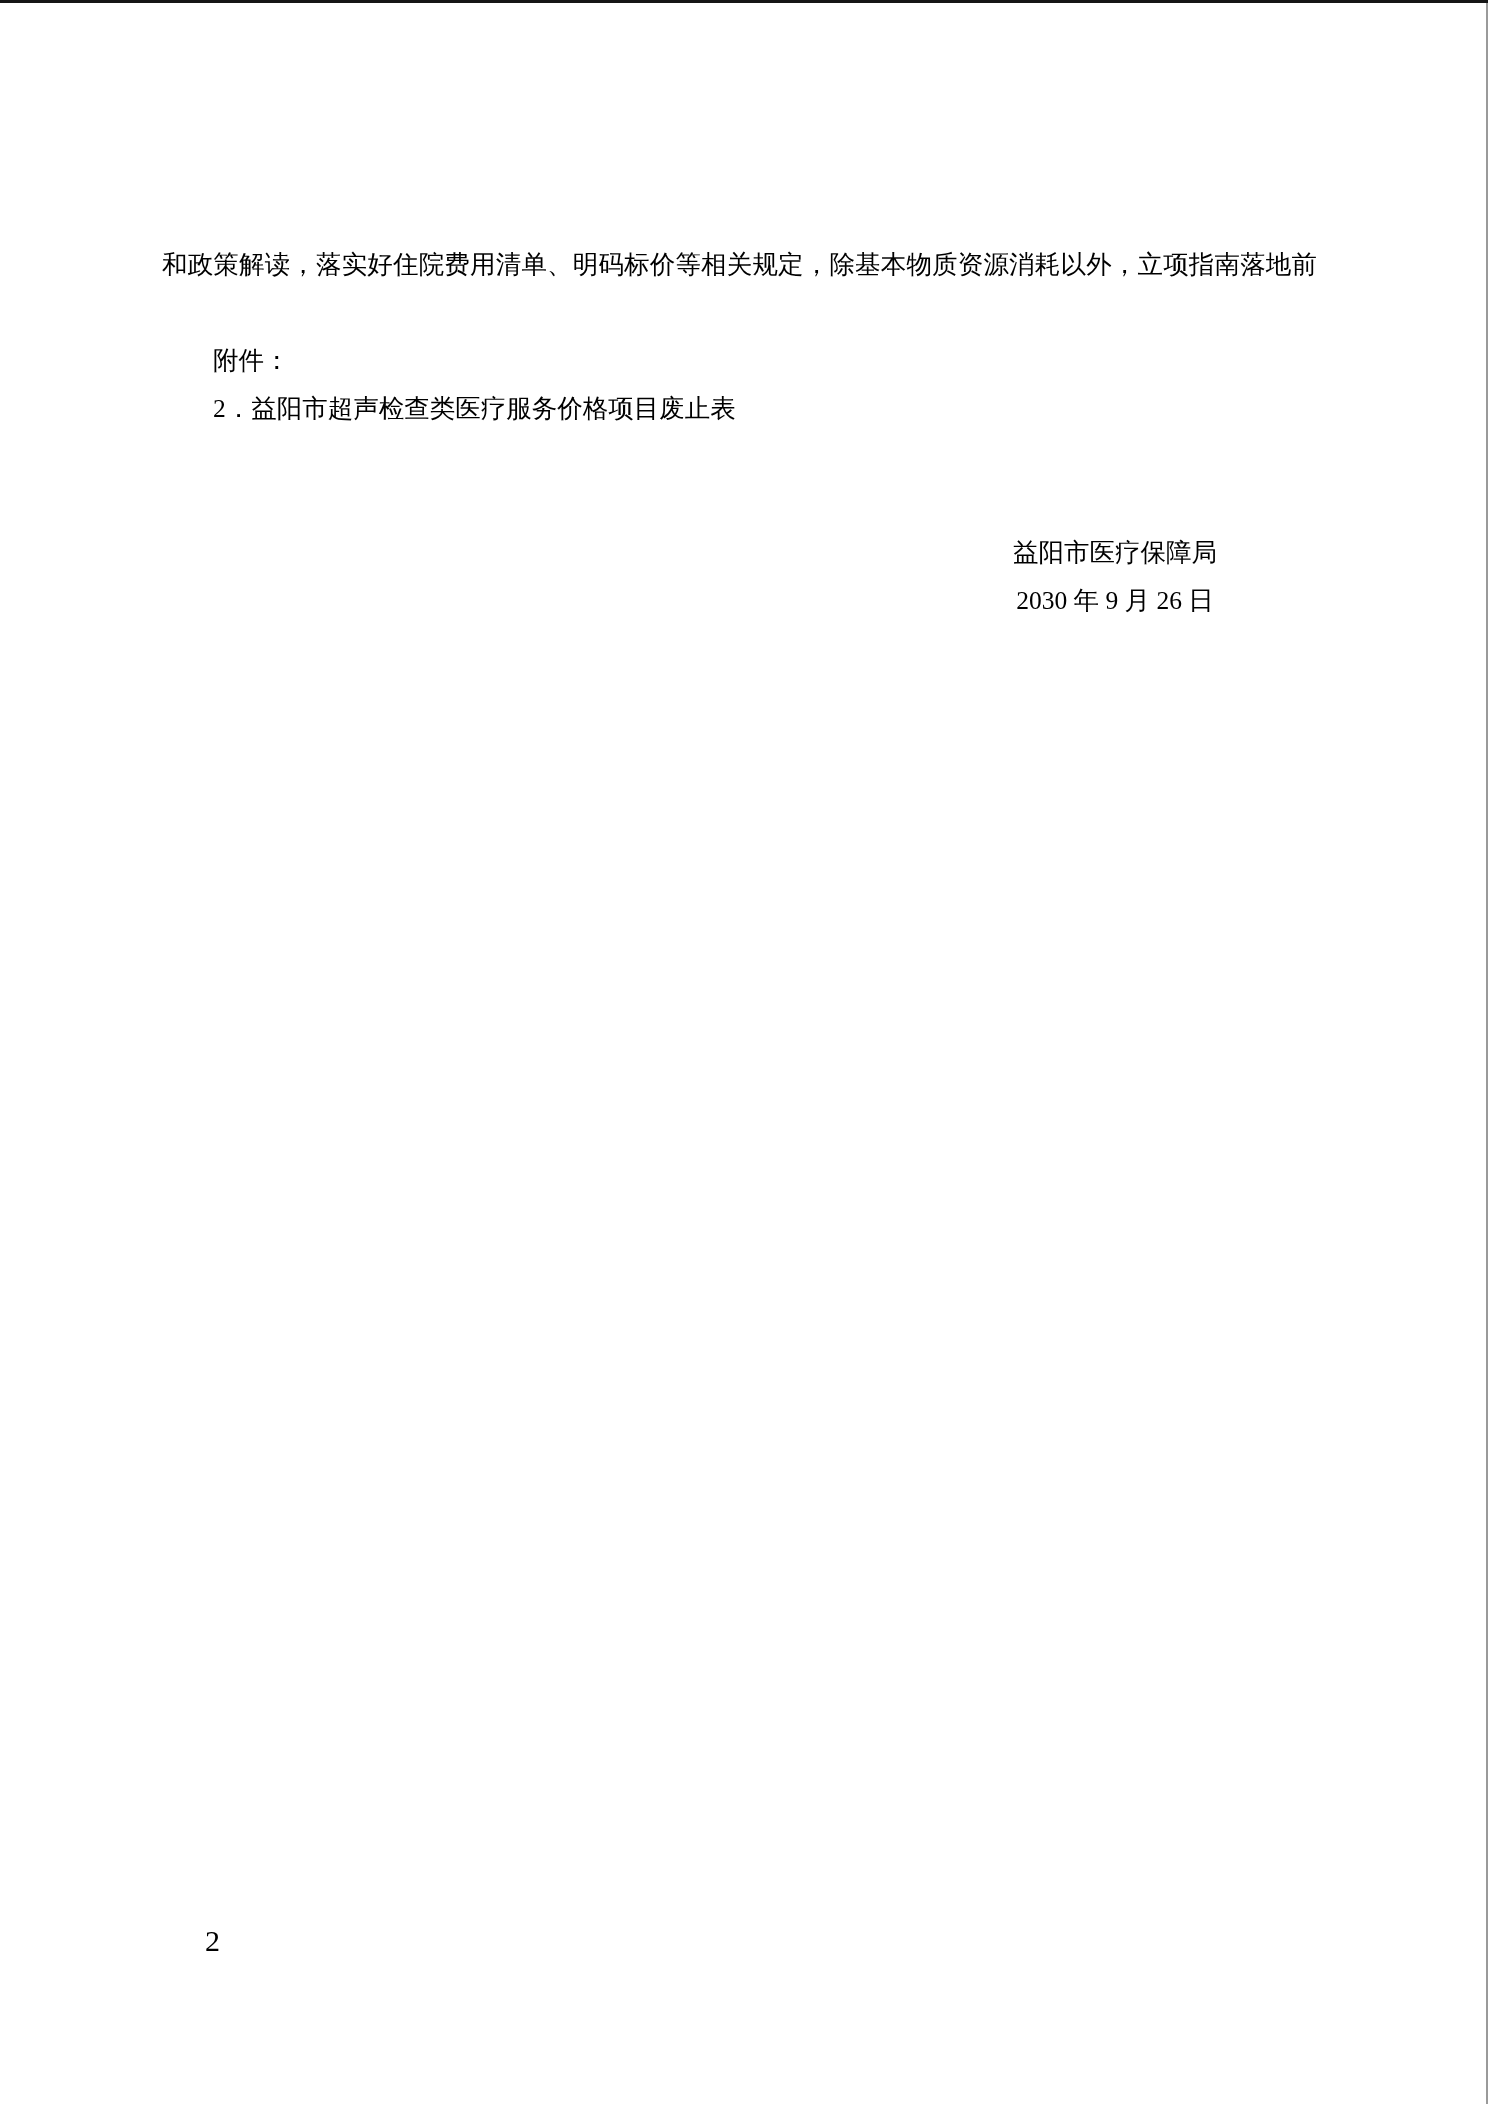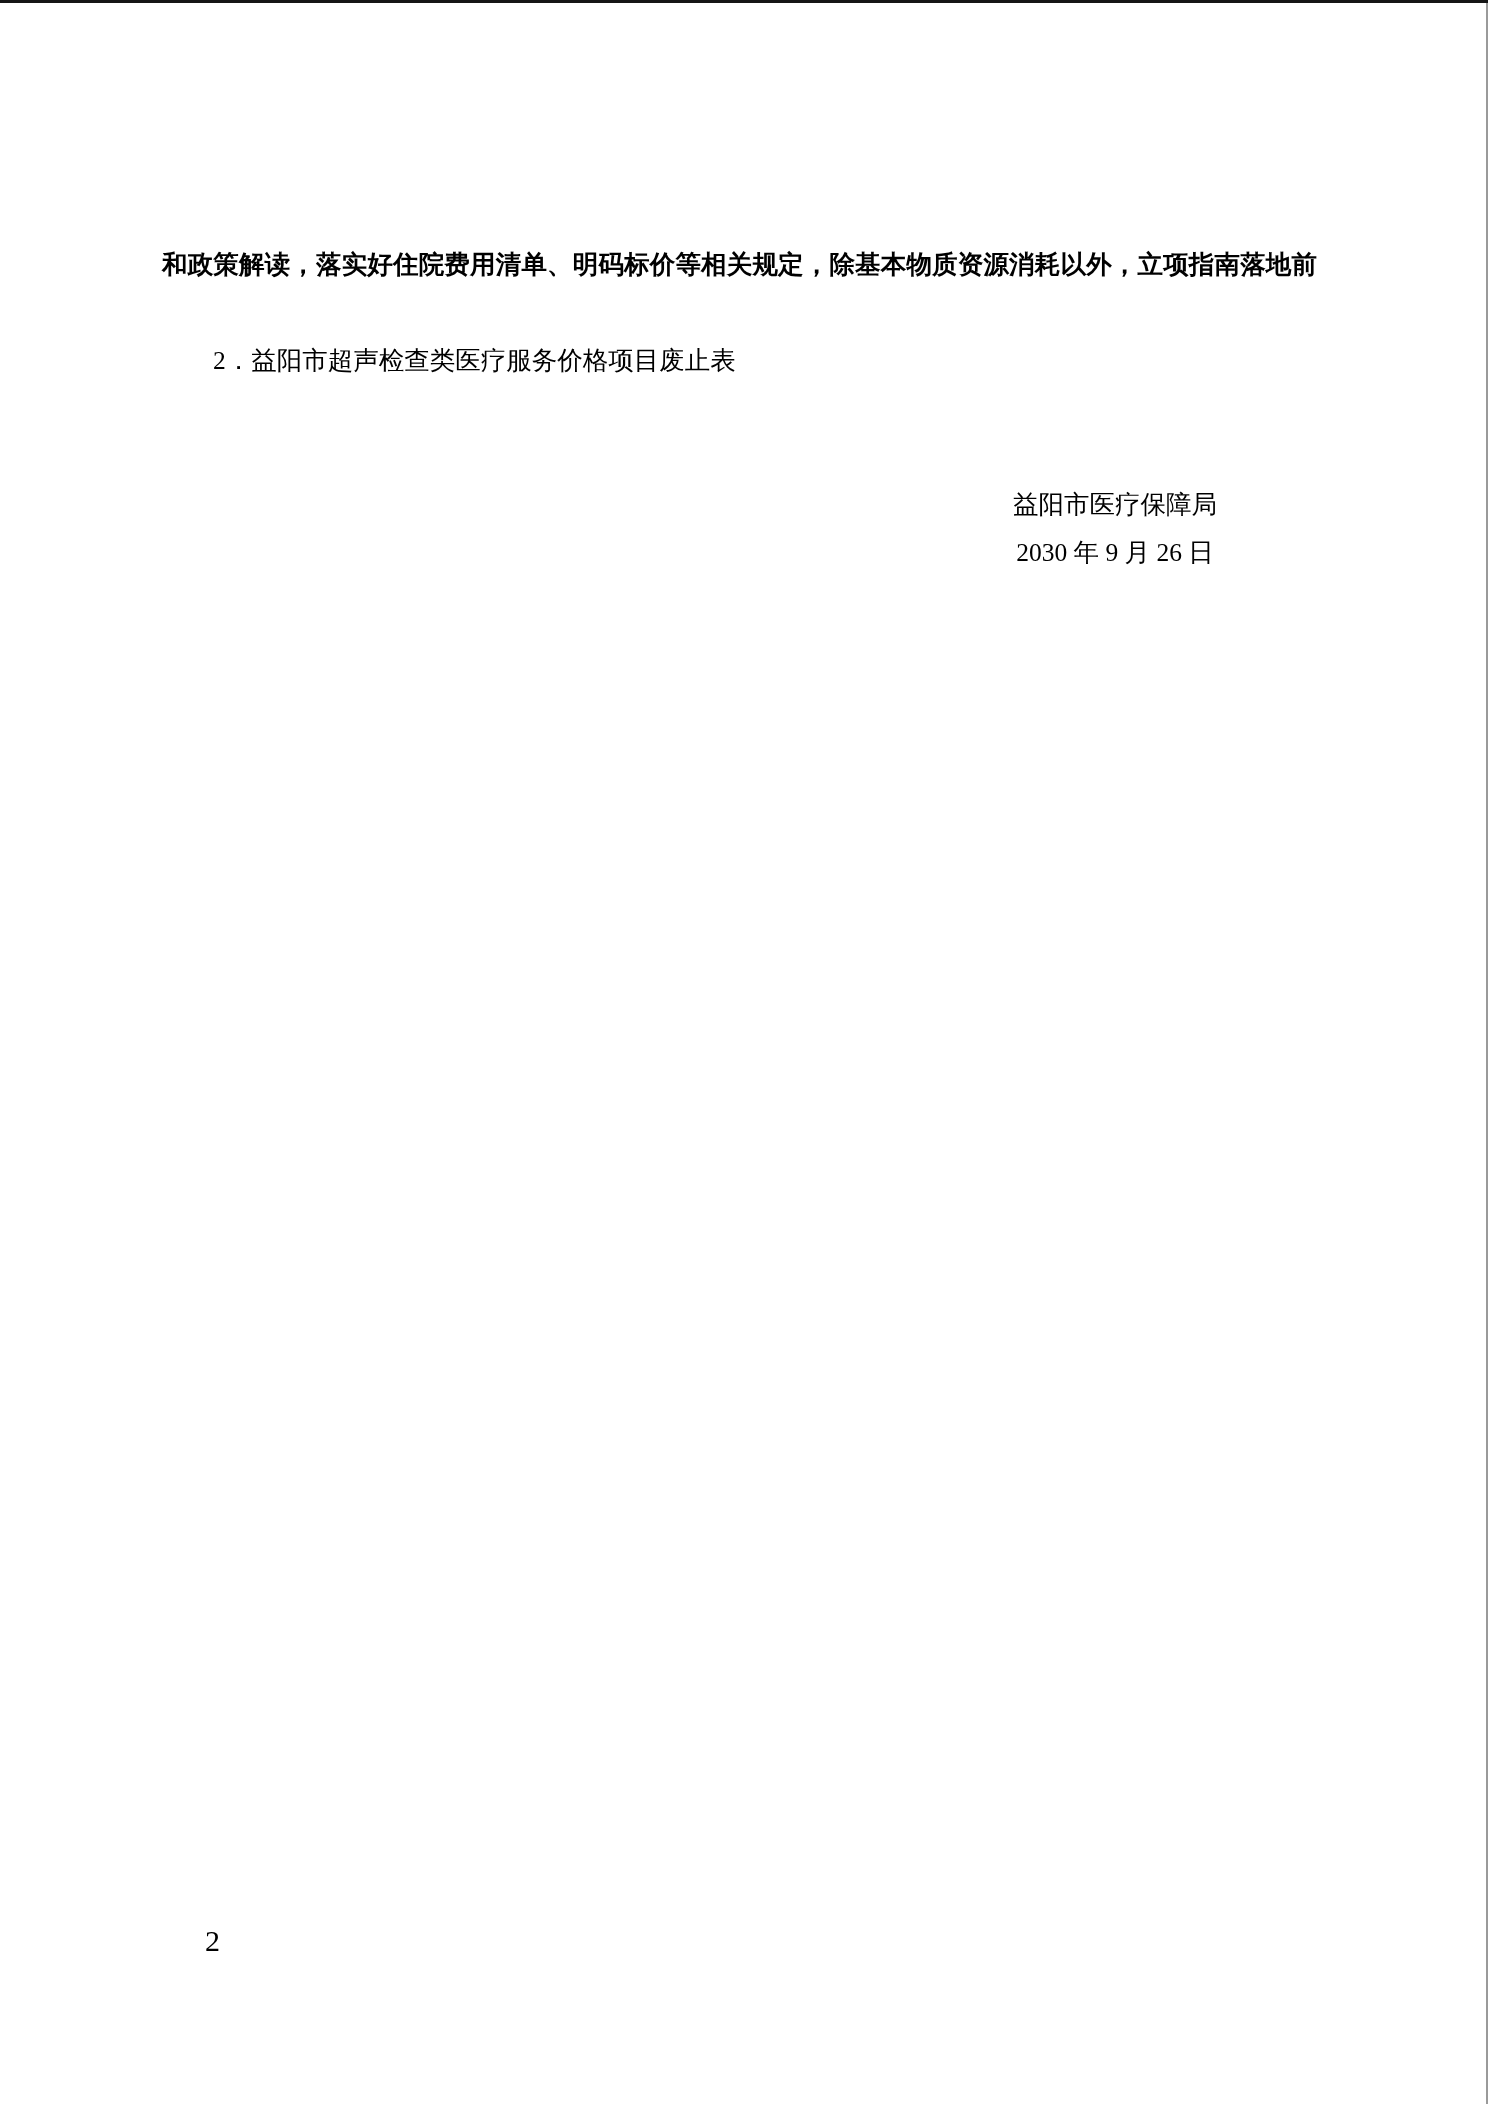--- a/index.html
+++ b/index.html
@@ -35,21 +35,20 @@
   }
   .line {
     font-size: 25.5px;
     line-height: 48px;
     height: 48px;
     letter-spacing: 0;
   }
   .stretch {
     text-align: justify;
     text-align-last: justify;
-    font-weight: bold;
   }
   .indent {
     text-indent: 2em;
   }
   .blank {
     height: 48px;
   }
   .blank2 {
     height: 96px;
   }
@@ -80,20 +79,21 @@
 
   <div class="content">
 
     <div class="line stretch">和政策解读，落实好住院费用清单、明码标价等相关规定，除基本物质资源消耗以外，立项指南落地前</div>
 
 
 
 
     <div class="blank"></div>
 
+    <div class="line indent">附件：</div>
 
 
     <div class="line indent">2．益阳市超声检查类医疗服务价格项目废止表</div>
 
     <div class="blank2"></div>
 
     <div class="signature">
       <div class="line">益阳市医疗保障局</div>
       <div class="line">2030 年 9 月 26 日</div>
     </div>

